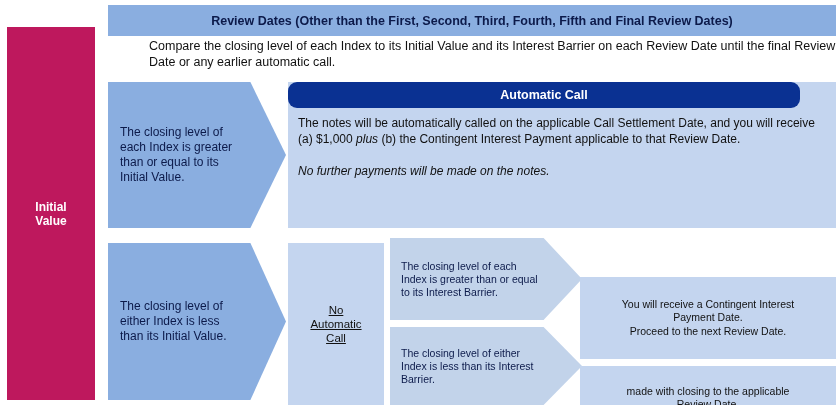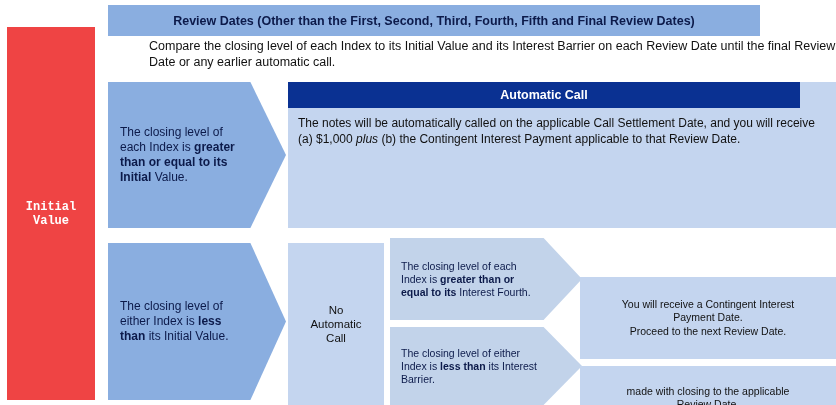--- a/index.html
+++ b/index.html
@@ -28,33 +28,32 @@
     display: flex;
     align-items: center;
   }
 
   
   #initial-value-bar {
     left: 7px;
     top: 27px;
     width: 88px;
     height: 373px;
-    background: #ef4444;
+    background: #be185d;
     color: #ffffff;
     font-size: 12px;
     font-weight: bold;
     line-height: 14px;
-    font-family: Liberation Mono, monospace;
   }
 
   
   #review-dates-title {
     left: 108px;
     top: 5px;
-    width: 652px;
+    width: 728px;
     height: 31px;
     background: #8AAEE0;
     color: #0C1A4A;
     font-size: 12.5px;
     font-weight: bold;
   }
   #review-dates-desc {
     left: 114px;
     top: 38px;
     width: 716px;
@@ -126,20 +125,21 @@
   }
   #automatic-call-header {
     left: 288px;
     top: 82px;
     width: 512px;
     height: 26px;
     background: #0A3192;
     color: #ffffff;
     font-size: 12.5px;
     font-weight: bold;
+    border-radius: 9px;
   }
   #automatic-call-body {
     left: 298px;
     top: 115px;
     width: 528px;
     font-size: 12px;
     line-height: 16px;
     color: #111111;
   }
   #automatic-call-body .para2 {
@@ -150,20 +150,21 @@
   
   #no-automatic-call {
     left: 288px;
     top: 243px;
     width: 96px;
     height: 162px;
     background: #C4D5EF;
     font-size: 11.5px;
     line-height: 14px;
     color: #111111;
+    text-decoration: underline;
   }
 
   
   .outcome {
     background: #C4D5EF;
     font-size: 10.5px;
     line-height: 13.5px;
     color: #111111;
     padding: 0 10px;
     margin-top: 39px;
@@ -174,21 +175,21 @@
     width: 256px;
     height: 82px;
   }
   #outcome-no-coupon {
     left: 580px;
     top: 327px;
     width: 256px;
     height: 78px;
   }
 
-  b { font-weight: bold; }
+  b { font-weight: normal; }
   i { font-style: italic; }
 </style>
 </head>
 <body>
 
 <div class="abs ctr" id="initial-value-bar">
   <div>
     <div>Initial</div>
     <div>Value</div>
   </div>
@@ -208,39 +209,40 @@
 </div>
 
 <div class="abs" id="automatic-call-panel"></div>
 <div class="abs ctr" id="automatic-call-header">
   <span>Automatic Call</span>
 </div>
 <div class="abs" id="automatic-call-body">
   <div class="para1">
     <span>The notes will be automatically called on the applicable Call Settlement Date, and you will receive (a) $1,000 </span><i>plus</i><span> (b) the Contingent Interest Payment applicable to that Review Date.</span>
   </div>
+  <div class="para2">No further payments will be made on the notes.</div>
 </div>
 
 <div class="abs chevron vmid" id="cond-lt-initial">
   <div class="chev-text">
     <span>The closing level of either Index is </span><b>less than</b><span> its Initial Value.</span>
   </div>
 </div>
 
 <div class="abs ctr" id="no-automatic-call">
   <div>
     <div>No</div>
     <div>Automatic</div>
     <div>Call</div>
   </div>
 </div>
 
 <div class="abs chevron-sm vmid" id="cond-ge-barrier">
   <div class="chev-text-sm">
-    <span>The closing level of each Index is </span><b>greater than or equal to its</b><span> Interest Fourth.</span>
+    <span>The closing level of each Index is </span><b>greater than or equal to its</b><span> Interest Barrier.</span>
   </div>
 </div>
 
 <div class="abs outcome ctr" id="outcome-coupon">
   <div>
     <div>You will receive a Contingent Interest</div>
     <div>Payment Date.</div>
     <div>Proceed to the next Review Date.</div>
   </div>
 </div>

